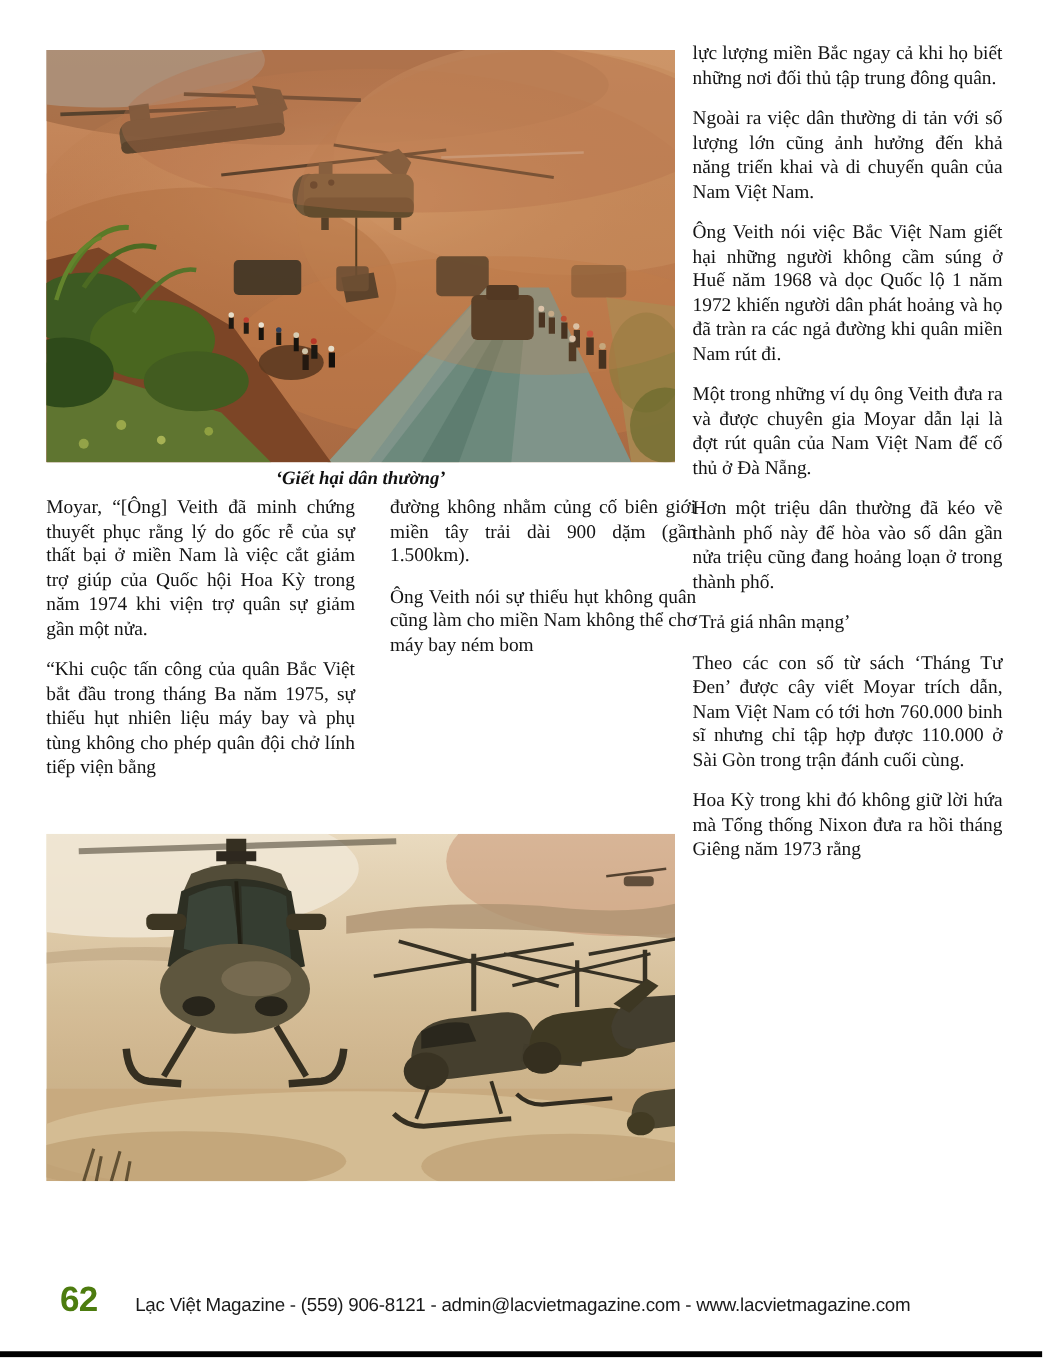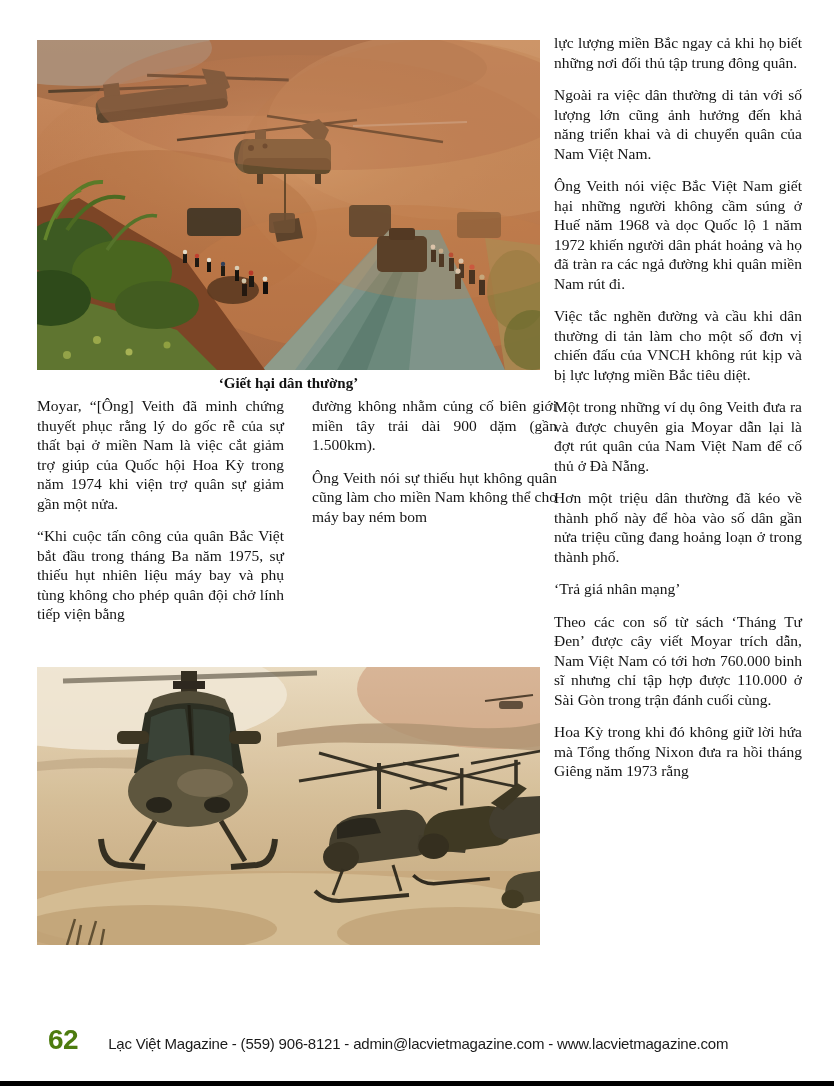--- a/index.html
+++ b/index.html
@@ -5,21 +5,21 @@
   html,body { margin:0; padding:0; background:#ffffff; }
   .page {
     position:relative; width:834px; height:1086px; background:#ffffff;
     font-family:"Liberation Serif", serif; color:#161616; overflow:hidden;
   }
   .photo { position:absolute; overflow:hidden; }
   .photo svg { display:block; width:100%; height:100%; }
 
   .caption {
     position:absolute; text-align:center;
-    font-weight:bold; font-size:15px; line-height:21px;
+    font-weight:bold; font-style:italic; font-size:15px; line-height:21px;
     color:#111;
   }
   .col {
     position:absolute; font-size:15.5px; line-height:19.5px;
     text-align:justify; color:#141414;
   }
   .col p { margin:0 0 13px 0; }
   .col p:last-child { margin-bottom:0; }
 
   .footer {
@@ -166,21 +166,20 @@
 
   <div class="col" style="left:296px; top:396px; width:245px;margin-left:16px;">
     <p>đường không nhằm củng cố biên giới miền tây trải dài 900 dặm (gần 1.500km).</p>
     <p>Ông Veith nói sự thiếu hụt không quân cũng làm cho miền Nam không thể cho máy bay ném bom</p>
   </div>
 
   <div class="col" style="left:554px; top:33px; width:248px;">
     <p>lực lượng miền Bắc ngay cả khi họ biết những nơi đối thủ tập trung đông quân.</p>
     <p>Ngoài ra việc dân thường di tản với số lượng lớn cũng ảnh hưởng đến khả năng triển khai và di chuyển quân của Nam Việt Nam.</p>
     <p>Ông Veith nói việc Bắc Việt Nam giết hại những người không cầm súng ở Huế năm 1968 và dọc Quốc lộ 1 năm 1972 khiến người dân phát hoảng và họ đã tràn ra các ngả đường khi quân miền Nam rút đi.</p>
-    <p>Việc tắc nghẽn đường và cầu khi dân thường di tản làm cho một số đơn vị chiến đấu của VNCH không rút kịp và bị lực lượng miền Bắc tiêu diệt.</p>
     <p>Một trong những ví dụ ông Veith đưa ra và được chuyên gia Moyar dẫn lại là đợt rút quân của Nam Việt Nam để cố thủ ở Đà Nẵng.</p>
     <p>Hơn một triệu dân thường đã kéo về thành phố này để hòa vào số dân gần nửa triệu cũng đang hoảng loạn ở trong thành phố.</p>
     <p>‘Trả giá nhân mạng’</p>
     <p>Theo các con số từ sách ‘Tháng Tư Đen’ được cây viết Moyar trích dẫn, Nam Việt Nam có tới hơn 760.000 binh sĩ nhưng chỉ tập hợp được 110.000 ở Sài Gòn trong trận đánh cuối cùng.</p>
     <p>Hoa Kỳ trong khi đó không giữ lời hứa mà Tổng thống Nixon đưa ra hồi tháng Giêng năm 1973 rằng</p>
   </div>
 
   <div class="photo" style="left:37px; top:667px; width:503px; height:278px;">
     <svg viewBox="0 0 503 278" preserveAspectRatio="none">
       <defs>

